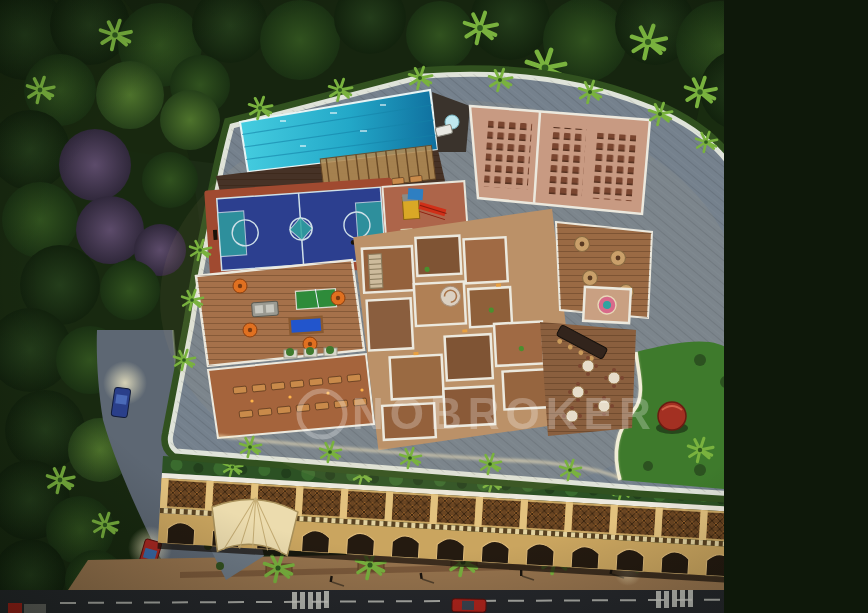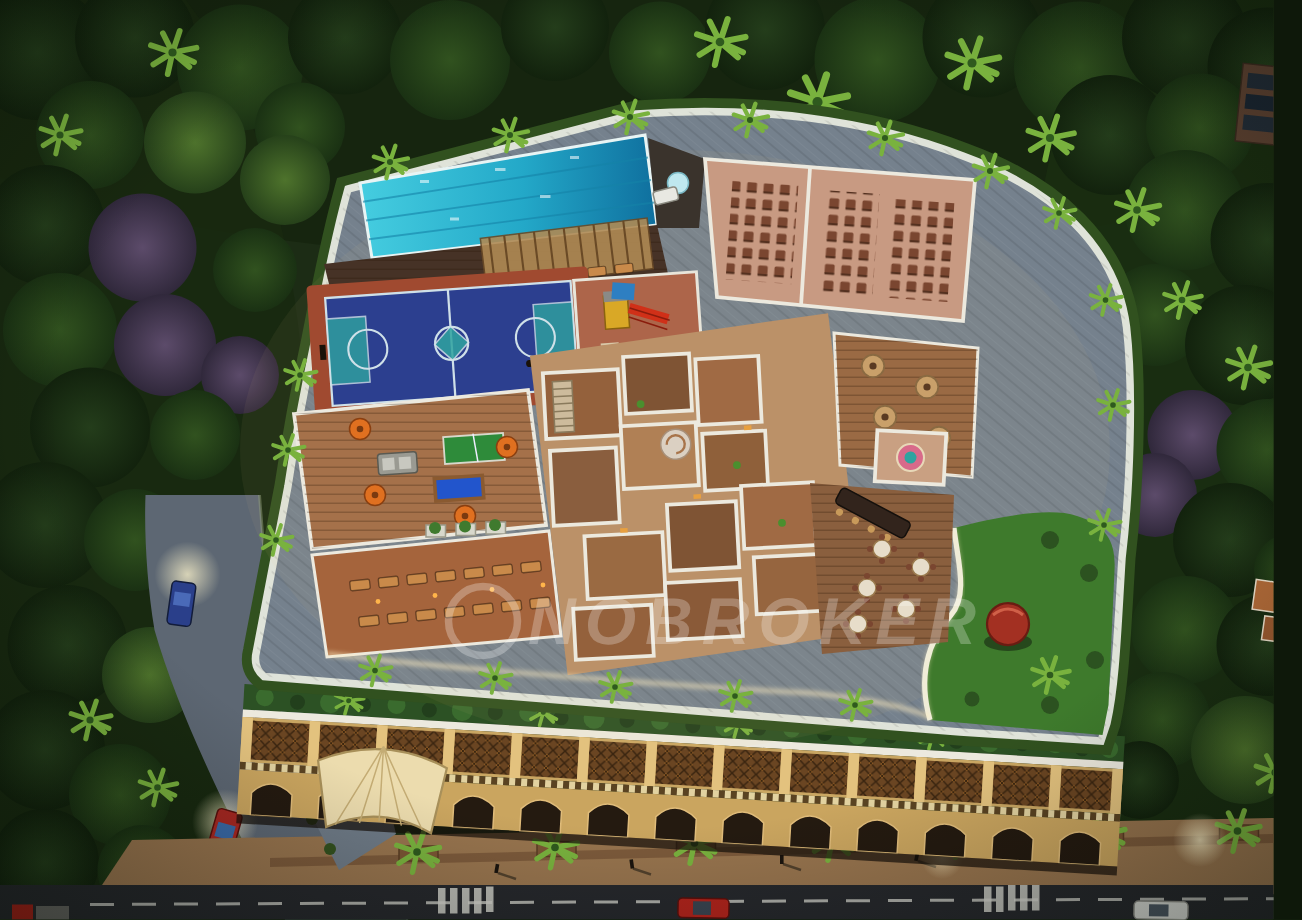--- a/index.html
+++ b/index.html
@@ -1,16 +1,16 @@
 <!DOCTYPE html>
 <html style="--forest: #1c2c15; --pool: #2bb9d4; --pool_deep: #0f6f9e; --court: #2c3f8f; --court_border: #a04a30; --court_key: #2fa3a0; --playground: #ad654a; --slide_red: #d03018; --canopy_blue: #2e7fc2; --roof_paving: #75818d; --parapet: #dfe3d9; --hedge: #31511f; --wood_deck: #a5714a; --room_wall: #ece9de; --lawn: #3e7a2c; --dome_red: #a33022; --facade_gold: #c9a662; --facade_arch: #caa55f; --road: #26282c; --sidewalk: #97744e; --led_glow: #ffedc0; --watermark_white: rgba(255,255,255,0.26);"><head>
 <meta charset="utf-8">
 <style>
   html,body{margin:0;padding:0;background:#0e180a;}
-  .stage{position:relative;width:849px;height:613px;overflow:hidden;font-family:"Liberation Sans",sans-serif;font-style:italic;}
+  .stage{position:relative;width:724px;height:613px;overflow:hidden;font-family:"Liberation Sans",sans-serif;}
   .stage svg{position:absolute;left:0;top:0;display:block;}
   .wm-text{font-family:"Liberation Sans",sans-serif;font-weight:bold;font-size:44px;letter-spacing:6px;fill:var(--watermark_white,rgba(255,255,255,0.26));}
 </style>
 </head>
 <body>
 
 <div class="stage">
 <svg width="868" height="613" viewBox="0 0 868 613" xmlns="http://www.w3.org/2000/svg">
   <defs>
     <radialGradient id="gTD">

